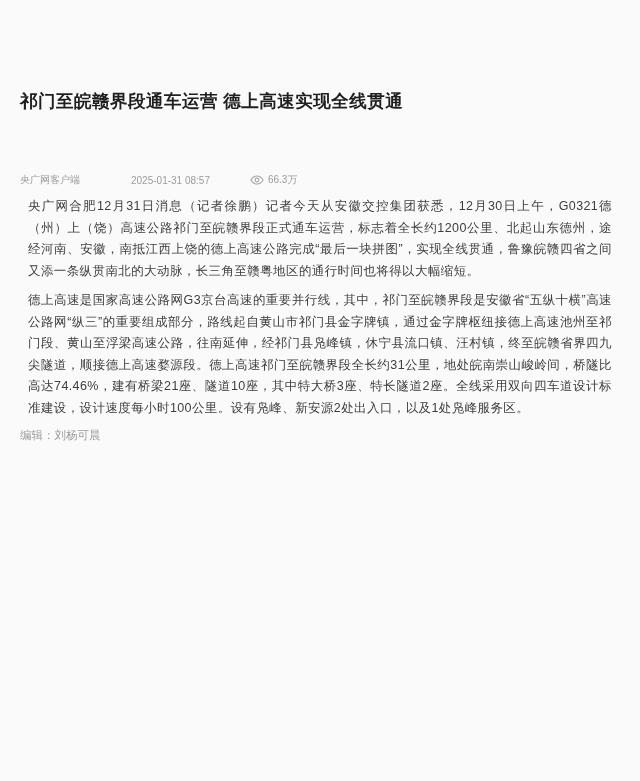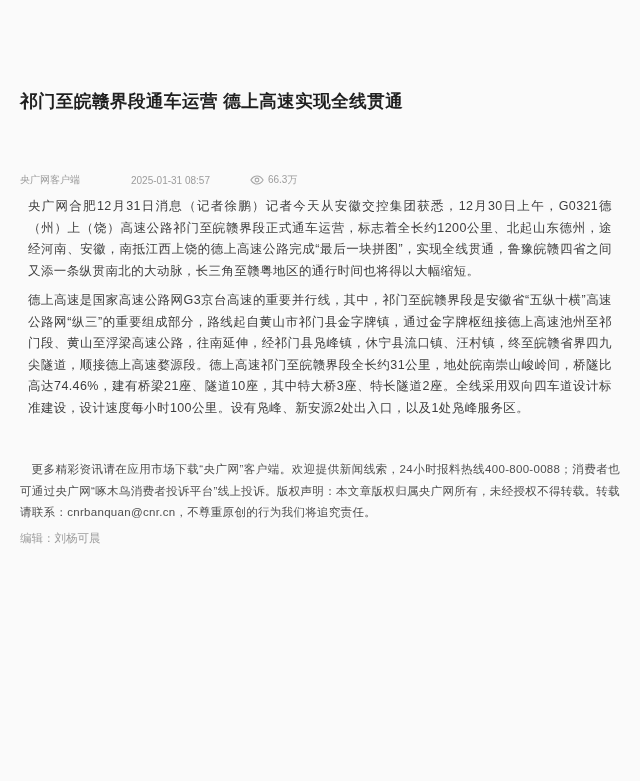--- a/index.html
+++ b/index.html
@@ -90,17 +90,16 @@
       </svg>
       <span>66.3万</span>
     </span>
   </div>
 
   <p class="body-para para-1">央广网合肥12月31日消息（记者徐鹏）记者今天从安徽交控集团获悉，12月30日上午，G0321德（州）上（饶）高速公路祁门至皖赣界段正式通车运营，标志着全长约1200公里、北起山东德州，途经河南、安徽，南抵江西上饶的德上高速公路完成“最后一块拼图”，实现全线贯通，鲁豫皖赣四省之间又添一条纵贯南北的大动脉，长三角至赣粤地区的通行时间也将得以大幅缩短。</p>
 
   <p class="body-para para-2">德上高速是国家高速公路网G3京台高速的重要并行线，其中，祁门至皖赣界段是安徽省“五纵十横”高速公路网“纵三”的重要组成部分，路线起自黄山市祁门县金字牌镇，通过金字牌枢纽接德上高速池州至祁门段、黄山至浮梁高速公路，往南延伸，经祁门县凫峰镇，休宁县流口镇、汪村镇，终至皖赣省界四九尖隧道，顺接德上高速婺源段。德上高速祁门至皖赣界段全长约31公里，地处皖南崇山峻岭间，桥隧比高达74.46%，建有桥梁21座、隧道10座，其中特大桥3座、特长隧道2座。全线采用双向四车道设计标准建设，设计速度每小时100公里。设有凫峰、新安源2处出入口，以及1处凫峰服务区。</p>
 
 
-  <p class="footer-note">更多精彩资讯请在应用市场下载“央广网”客户端。欢迎提供新闻线索，24小时报料热线400-800-0088；消费者也可通过央广网“啄木鸟消费者投诉平台”线上投诉。版权声明：本文章版权归属央广网所有，未经授权不得转载。转载请联系：cnrbanquan@cnr.cn，不尊重原创的行为我们将追究责任。</p>
 
   <div class="editor">编辑：刘杨可晨</div>
 
 </div>
 
 </body></html>

